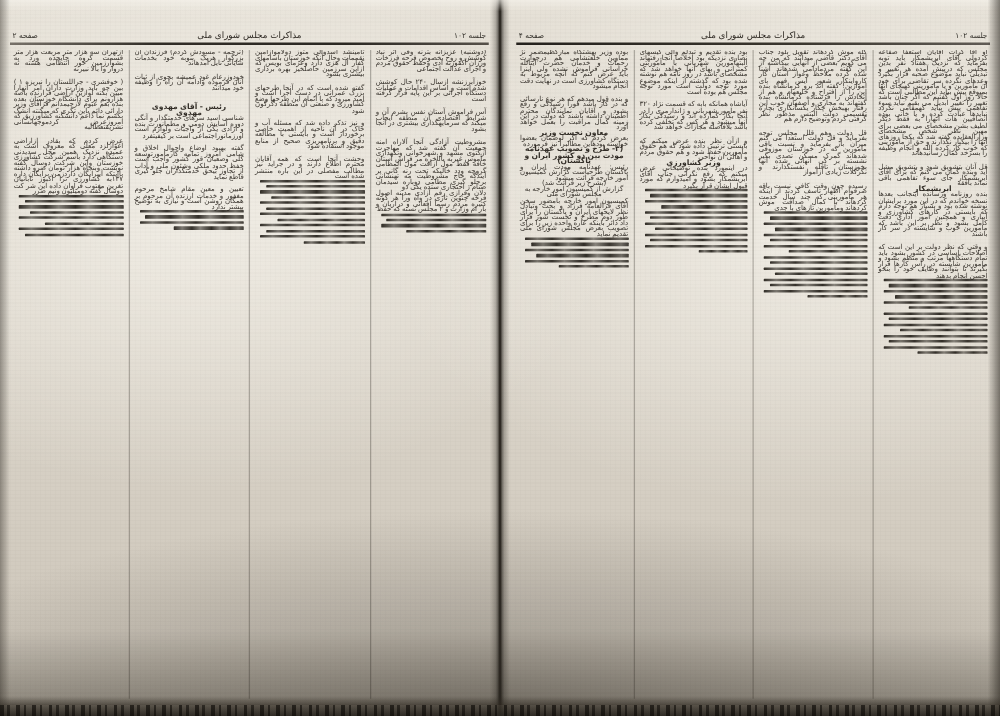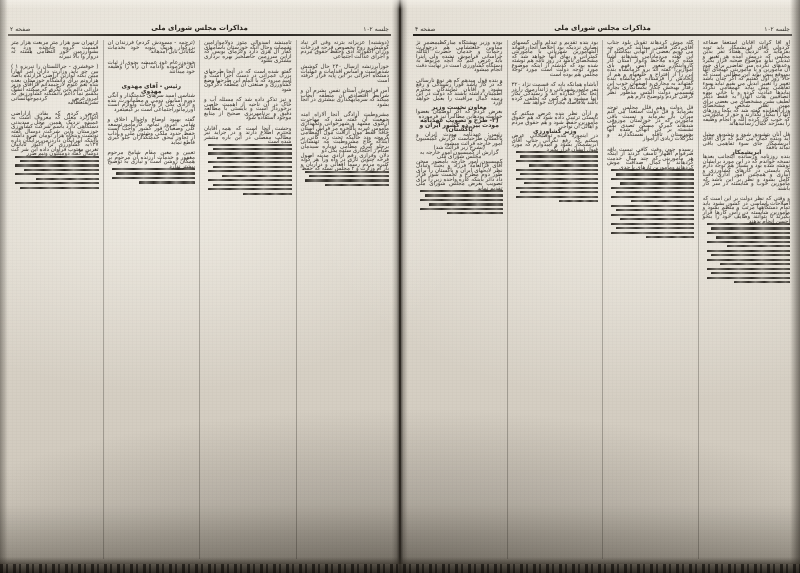--- a/index.html
+++ b/index.html
@@ -57,21 +57,21 @@
   
   .runhead{
     position:relative;height:22px;
     display:flex;align-items:flex-end;justify-content:space-between;
     color:#2b2822;
     font-size:6.5px;letter-spacing:.2px;
     padding:0 4px 1px 4px;
   }
   .runhead .title{
     position:absolute;left:0;right:0;text-align:center;bottom:1px;
-    font-size:7px;font-weight:bold;color:#241f19;
+    font-size:7px;font-weight:normal;color:#241f19;
   }
   .runhead .sess,.runhead .pg{font-size:6px;color:#33302a;z-index:2;}
   .rule{
     height:2px;margin:1px 2px 4px 2px;
     background:linear-gradient(90deg,#14110d 0%,#2c2820 60%,#55504a 100%);
     opacity:.92;
   }
   .rule.rule-faded{
     background:linear-gradient(90deg,#6e6860 0%,#221e18 30%,#1a1712 70%,#4a453e 100%);
   }

